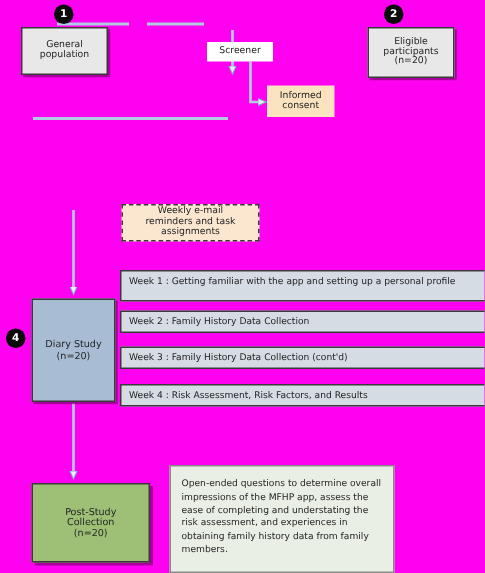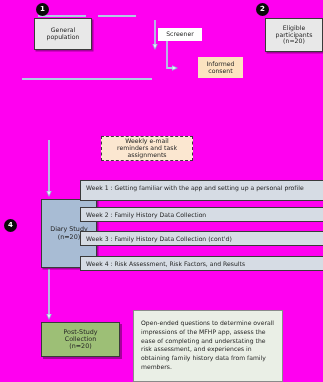--- a/index.html
+++ b/index.html
@@ -23,21 +23,20 @@
   }
   .node {
     position: absolute;
     box-sizing: border-box;
     display: flex;
     align-items: center;
     justify-content: center;
     text-align: center;
     color: #262626;
     line-height: 1.12;
-    margin-left: 20px;
   }
   
   #general-population {
     left: 14px; top: 18px;
     width: 58px; height: 32px;
     background: #E8E8E8;
     border: 1.5px solid #3a3a3a;
     box-shadow: 1.5px 1.5px 0 rgba(0,0,0,0.35);
     font-size: 6.2px;
   }
@@ -77,21 +76,21 @@
     left: 21px; top: 199px;
     width: 56px; height: 69px;
     background: #A8BCD4;
     border: 1.5px solid #3a3a3a;
     box-shadow: 1.5px 1.5px 0 rgba(0,0,0,0.35);
     font-size: 6.4px;
   }
   
   #post-study-interview {
     left: 21px; top: 322px;
-    width: 79px; height: 35px;
+    width: 79px; height: 53px;
     background: #9DBF76;
     border: 1.5px solid #3a3a3a;
     box-shadow: 2px 2px 0 rgba(0,0,0,0.35);
     font-size: 6.4px;
   }
   
   #interview-description {
     left: 113px; top: 310px;
     width: 150px; height: 72px;
     background: #EAEFE6;

